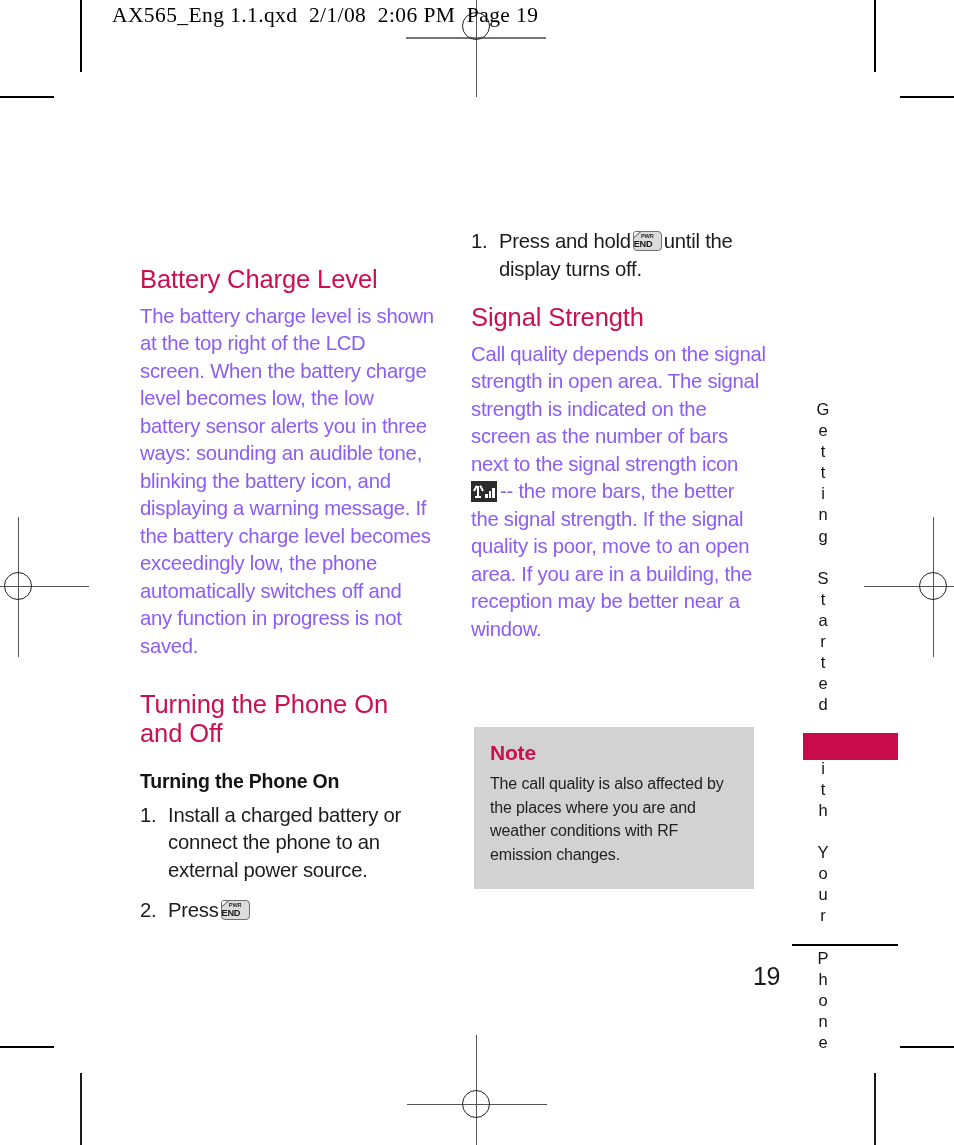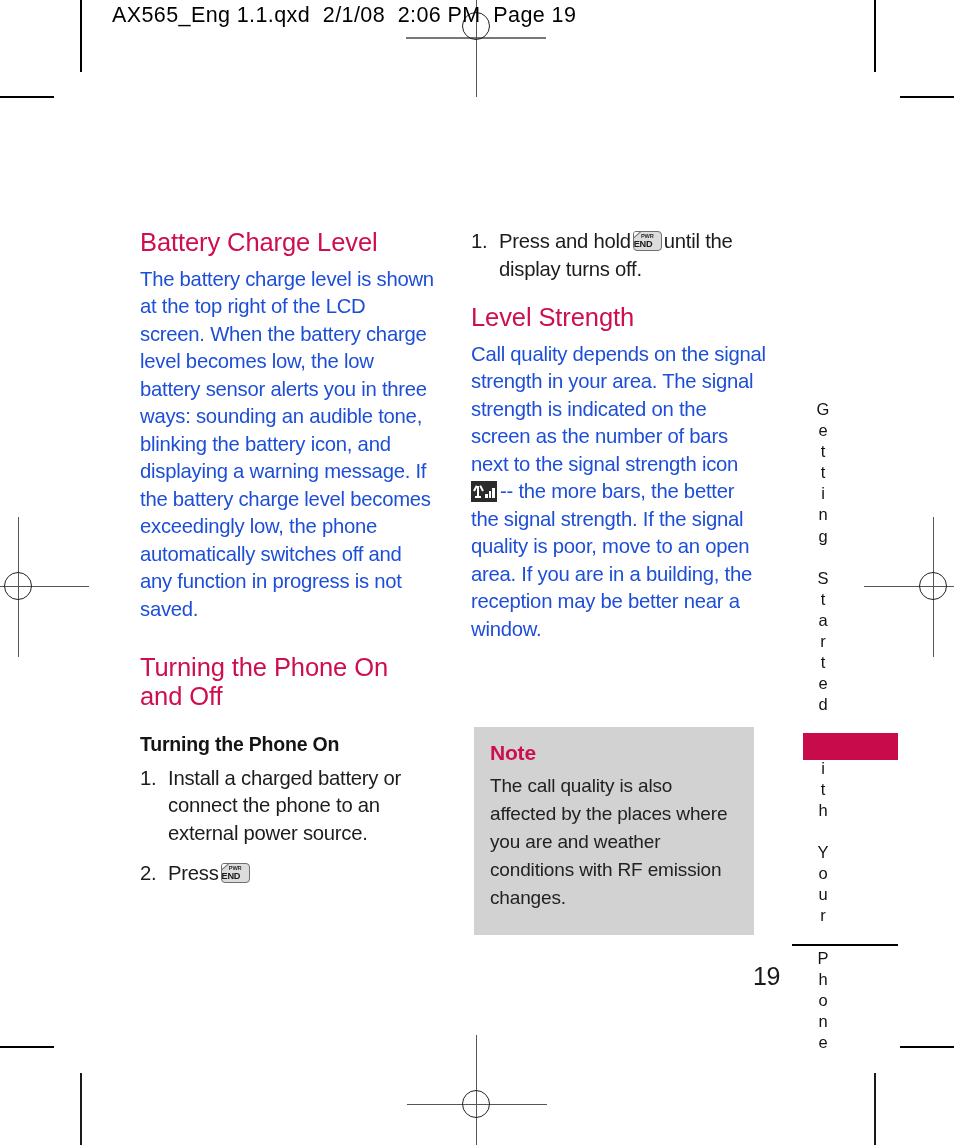--- a/index.html
+++ b/index.html
@@ -47,21 +47,21 @@
     top: 21px; left: -48px;
     height: 1.4px; width: 140px;
     background: #555;
   }
 
   
   #file-header {
     position: absolute;
     left: 112px;
     top: 3px;
-    font-family: Liberation Sans, sans-serif;
+    font-family: Liberation Serif, serif;
     font-size: 21.5px;
     letter-spacing: 0.4px;
     color: #000000;
     white-space: pre;
     text-align: center;
   }
   #header-divider {
     position: absolute;
     left: 80px;
     top: 0px;
@@ -85,41 +85,41 @@
     height: 2px;
     background: #777;
   }
 
   
   .col {
     position: absolute;
     top: 228px;
     width: 295px;
   }
-  #col-left  { left: 140px; }
+  #col-left  { left: 140px; margin-top: 37px; }
   #col-right { left: 471px; }
 
   h1.section {
     color: #CE0E4E;
     font-size: 25.5px;
     font-weight: normal;
     line-height: 1.12;
     margin: 0 0 9px 0;
     letter-spacing: -0.1px;
   }
   h2.sub {
     color: #141414;
     font-size: 19.5px;
     font-weight: bold;
     margin: 0 0 9px 0;
     line-height: 1.15;
     letter-spacing: -0.2px;
   }
   p.body {
-    color: #1d4ed8;
+    color: #8b5cf6;
     font-size: 20.3px;
     line-height: 1.355;
     margin: 0 0 16px 0;
     letter-spacing: -0.25px;
   }
   .spacer-md { height: 14px; }
   .spacer-sm { height: 7px; }
 
   ol.steps {
     margin: 0;
@@ -255,21 +255,21 @@
   }
   #note-box .note-title {
     color: #CE0E4E;
     font-size: 21px;
     font-weight: bold;
     margin: 0 0 7px 0;
     letter-spacing: -0.2px;
   }
   #note-box .note-body {
     color: #222222;
-    font-size: 19px;
+    font-size: 16px;
     line-height: 1.48;
     margin: 0;
     letter-spacing: -0.15px;
   }
 
   
   #side-head {
     position: absolute;
     left: 805px;
     top: 400px;
@@ -380,23 +380,23 @@
 
     <ol class="steps">
       <li>
         <span class="num">1.</span>
         <span>Press and hold</span><span class="key-icon"><span class="corner"></span><span class="corner-line"></span><span class="k-pwr">PWR</span><span class="k-end">END</span></span><span>until the display turns off.</span>
       </li>
     </ol>
 
     <div class="spacer-sm"></div>
 
-    <h1 class="section">Level Strength</h1>
-
-    <p class="body"><span>Call quality depends on the signal strength in your area. The signal strength is indicated on the screen as the number of bars next to the signal strength icon</span>
+    <h1 class="section">Signal Strength</h1>
+
+    <p class="body"><span>Call quality depends on the signal strength in open area. The signal strength is indicated on the screen as the number of bars next to the signal strength icon</span>
        <span class="signal-icon"><span class="ant-arm-l"></span><span class="ant-arm-r"></span><span class="ant-mast"></span><span class="ant-base"></span><span class="bar b1"></span><span class="bar b2"></span><span class="bar b3"></span></span><span>-- the more bars, the better the signal strength. If the signal quality is poor, move to an open area. If you are in a building, the reception may be better near a window.</span></p>
   </div>
 
   <div id="note-box">
     <div class="note-title">Note</div>
     <div class="note-body">The call quality is also affected by the places where you are and weather conditions with RF emission changes.</div>
   </div>
 
   <div id="side-head">Getting Started with Your Phone</div>
   <div id="side-tab"></div>

